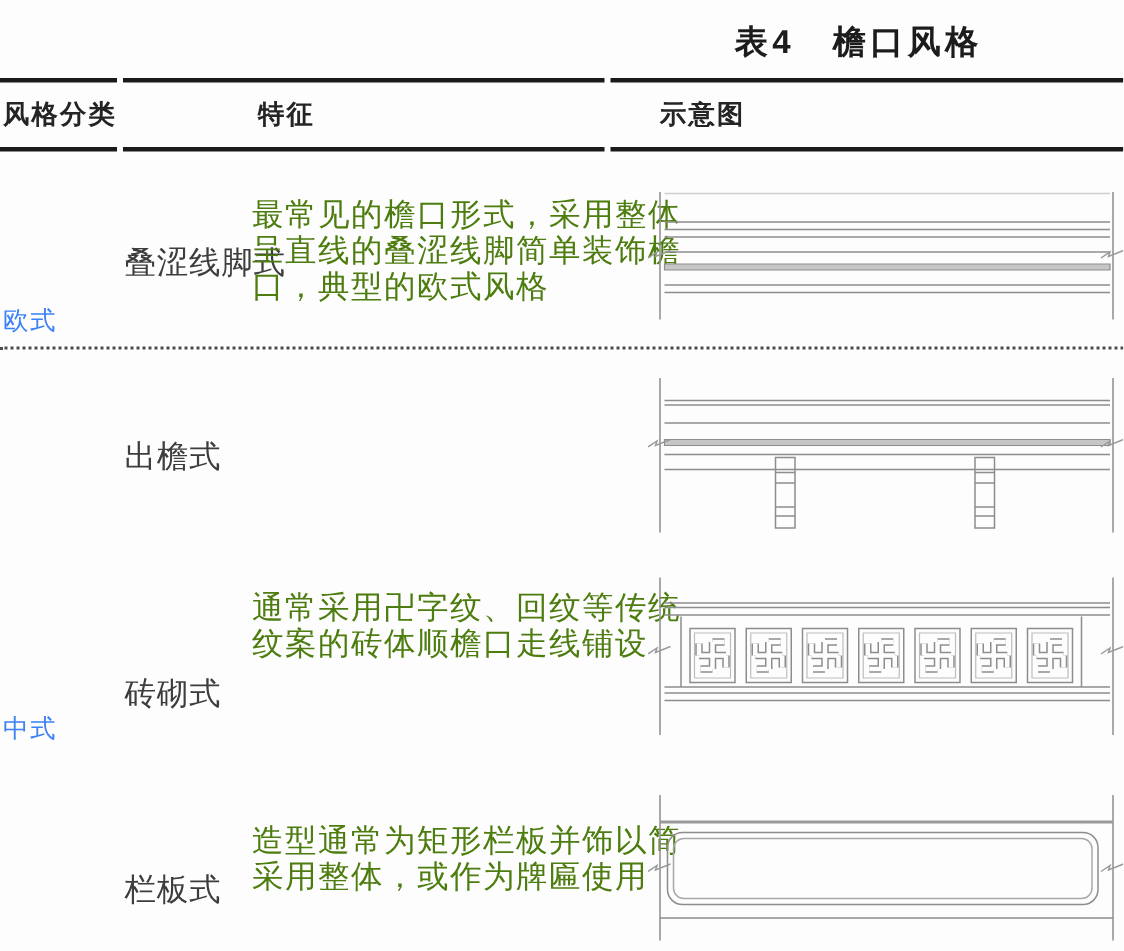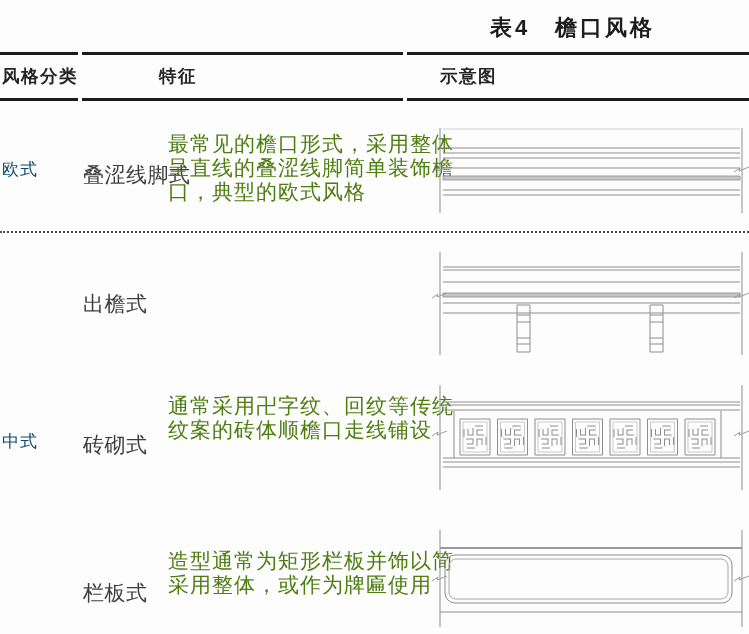--- a/index.html
+++ b/index.html
@@ -19,21 +19,21 @@
   }
   .rule-seg{position:absolute;height:3px;background:#1b1b1b;}
   .dotted-rule{position:absolute;left:0;top:231px;width:749px;height:0;
     border-top:2px dotted #4c4c4c;}
   .hdr{
     position:absolute;top:64px;font-size:17.5px;font-weight:600;color:#242424;
     letter-spacing:1.5px;white-space:pre;
   }
   .cat{
     position:absolute;left:2px;font-size:17px;letter-spacing:1px;
-    color:#0c4a6e;white-space:pre;
+    color:#3b82f6;white-space:pre;margin-top:44px;
   }
   .sub{
     position:absolute;left:83px;font-size:21px;letter-spacing:0.5px;
     color:#3d3d3d;white-space:pre;
   }
   .feat{
     position:absolute;left:168px;width:300px;
     font-size:21px;line-height:24px;letter-spacing:1px;
     color:#4d7c0f;white-space:pre;
   }
@@ -45,21 +45,21 @@
 
 <div class="page">
 
   <div class="title">表4　檐口风格</div>
 
   <div class="rule-seg" style="left:0;top:52px;width:78px"></div>
   <div class="rule-seg" style="left:82px;top:52px;width:321px"></div>
   <div class="rule-seg" style="left:407px;top:52px;width:342px"></div>
 
   <div class="hdr" style="left:2px">风格分类</div>
-  <div class="hdr" style="left:159px">特征</div>
+  <div class="hdr" style="left:172px">特征</div>
   <div class="hdr" style="left:440px">示意图</div>
 
   <div class="rule-seg" style="left:0;top:98px;width:78px"></div>
   <div class="rule-seg" style="left:82px;top:98px;width:321px"></div>
   <div class="rule-seg" style="left:407px;top:98px;width:342px"></div>
 
   <div class="cat" style="top:158px">欧式</div>
   <div class="sub" style="top:161px">叠涩线脚式</div>
   <div class="feat" style="top:132px">最常见的檐口形式，采用整体
 呈直线的叠涩线脚简单装饰檐
@@ -108,21 +108,21 @@
         <line x1="218" y1="74" x2="231" y2="74"></line>
         <line x1="218" y1="90" x2="231" y2="90"></line>
         <line x1="218" y1="96" x2="231" y2="96"></line>
       </g>
       <polyline points="0,50 6,46 5,49 15,45" stroke="#9a9a9a"></polyline>
       <polyline points="302,50 308,46 307,49 317,45" stroke="#9a9a9a"></polyline>
     </g>
   </svg>
 
   <div class="cat" style="top:430px">中式</div>
-  <div class="sub" style="top:431px">砖砌式</div>
+  <div class="sub" style="top:448px">砖砌式</div>
   <div class="feat" style="top:394px">通常采用卍字纹、回纹等传统
 纹案的砖体顺檐口走线铺设</div>
   <svg class="diag" style="top:378px" width="317" height="114" viewBox="0 0 317 114">
     <defs>
       <g id="fret">
         <rect x="0" y="0" width="30" height="36" fill="none" stroke="#8d8d8d"></rect>
         <rect x="3" y="3" width="24" height="30" fill="none" stroke="#bdbdbd" stroke-width="0.8"></rect>
         <path d="M15,9 V27 M6,18 H24 M15,9 H23 M24,18 V26 M15,27 H7 M6,18 V10" fill="none" stroke="#8d8d8d" stroke-width="5"></path>
         <path d="M15,9 V27 M6,18 H24 M15,9 H23 M24,18 V26 M15,27 H7 M6,18 V10" fill="none" stroke="#fdfdfd" stroke-width="3"></path>
       </g>

